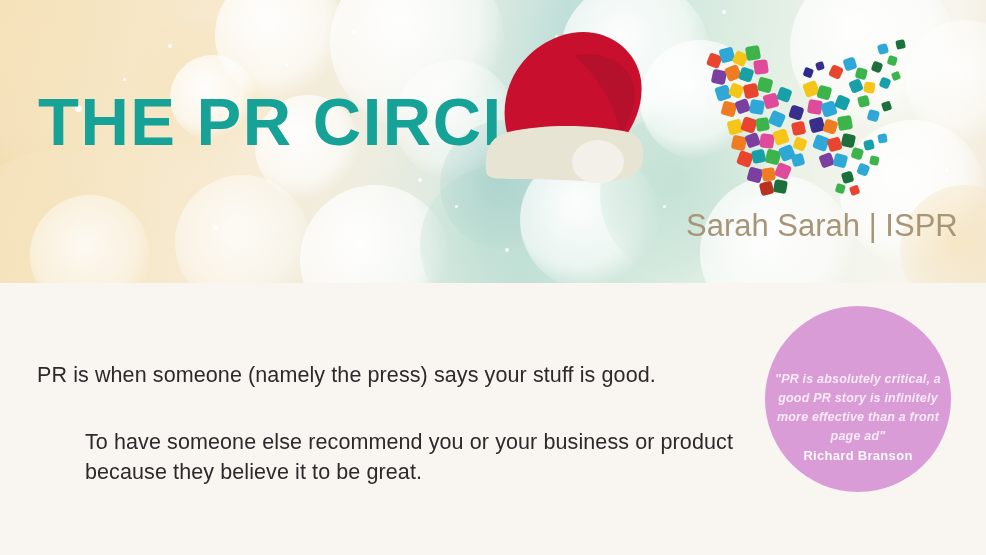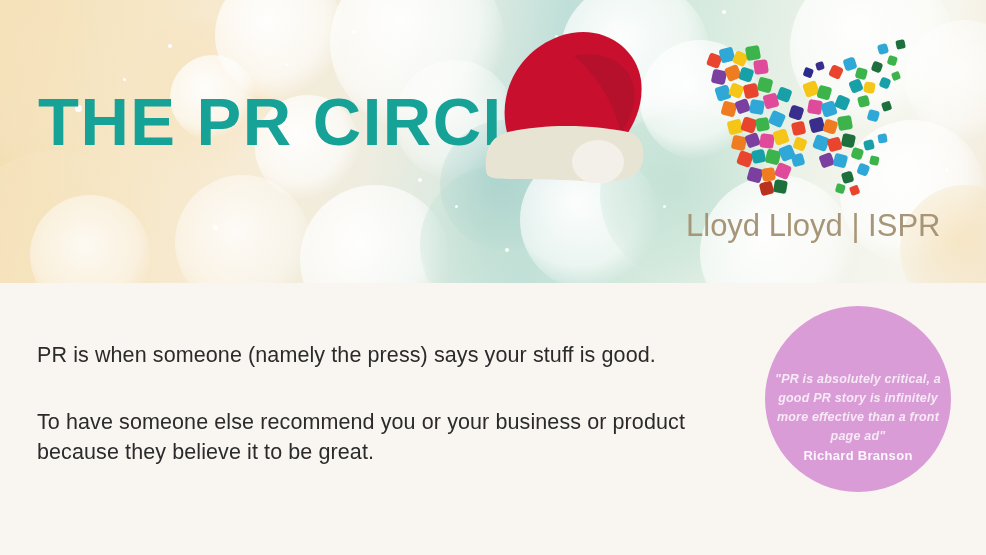--- a/index.html
+++ b/index.html
@@ -118,22 +118,22 @@
     z-index: 3;
   }
   .para {
     font-size: 21.5px;
     line-height: 1.42;
     color: #2B2B2B;
     margin: 0 0 36px 0;
     letter-spacing: .1px;
   }
   .para:last-child { margin-bottom: 0; }
-  .para.p1 { margin-top: 40px; }
-  .para.p3 { width: 735px; }
+  .para.p1 { margin-top: 60px; }
+  .para.p3 { width: 735px; margin-left: 48px; }
 
   
   .quote-circle {
     position: absolute;
     left: 765px;
     top: 306px;
     width: 186px;
     height: 186px;
     border-radius: 50%;
     background: #D99CD6;
@@ -301,21 +301,21 @@
         <rect x="150" y="150" width="11" height="11" rx="3" fill="#1D6F3C" transform="rotate(-16 155 155)"></rect>
         <rect x="178" y="134" width="9" height="9" rx="2" fill="#3CB44B" transform="rotate(12 182 138)"></rect>
         <rect x="158" y="164" width="9" height="9" rx="2" fill="#E8442E" transform="rotate(-20 162 168)"></rect>
         <rect x="144" y="162" width="9" height="9" rx="2" fill="#3CB44B" transform="rotate(16 148 166)"></rect>
         <rect x="186" y="112" width="9" height="9" rx="2" fill="#2FA8D8" transform="rotate(-10 190 116)"></rect>
         <rect x="112" y="46" width="9" height="9" rx="2" fill="#2B2B8C" transform="rotate(20 116 50)"></rect>
         <rect x="124" y="40" width="8" height="8" rx="2" fill="#3A2E8C" transform="rotate(-16 128 44)"></rect>
       </g>
     </svg>
 
-    <div class="signature">Lloyd Lloyd | ISPR</div>
+    <div class="signature">Sarah Sarah | ISPR</div>
   </div>
 
   <div class="body-area">
     <p class="para p1">PR is when someone (namely the press) says your stuff is good.</p>
     <p class="para p3">To have someone else recommend you or your business or product because they believe it to be great.</p>
   </div>
 
   <div class="quote-circle">
     <p class="quote-text">"PR is absolutely critical, a good PR story is infinitely more effective than a front page ad"</p>
     <p class="quote-author">Richard Branson</p>

